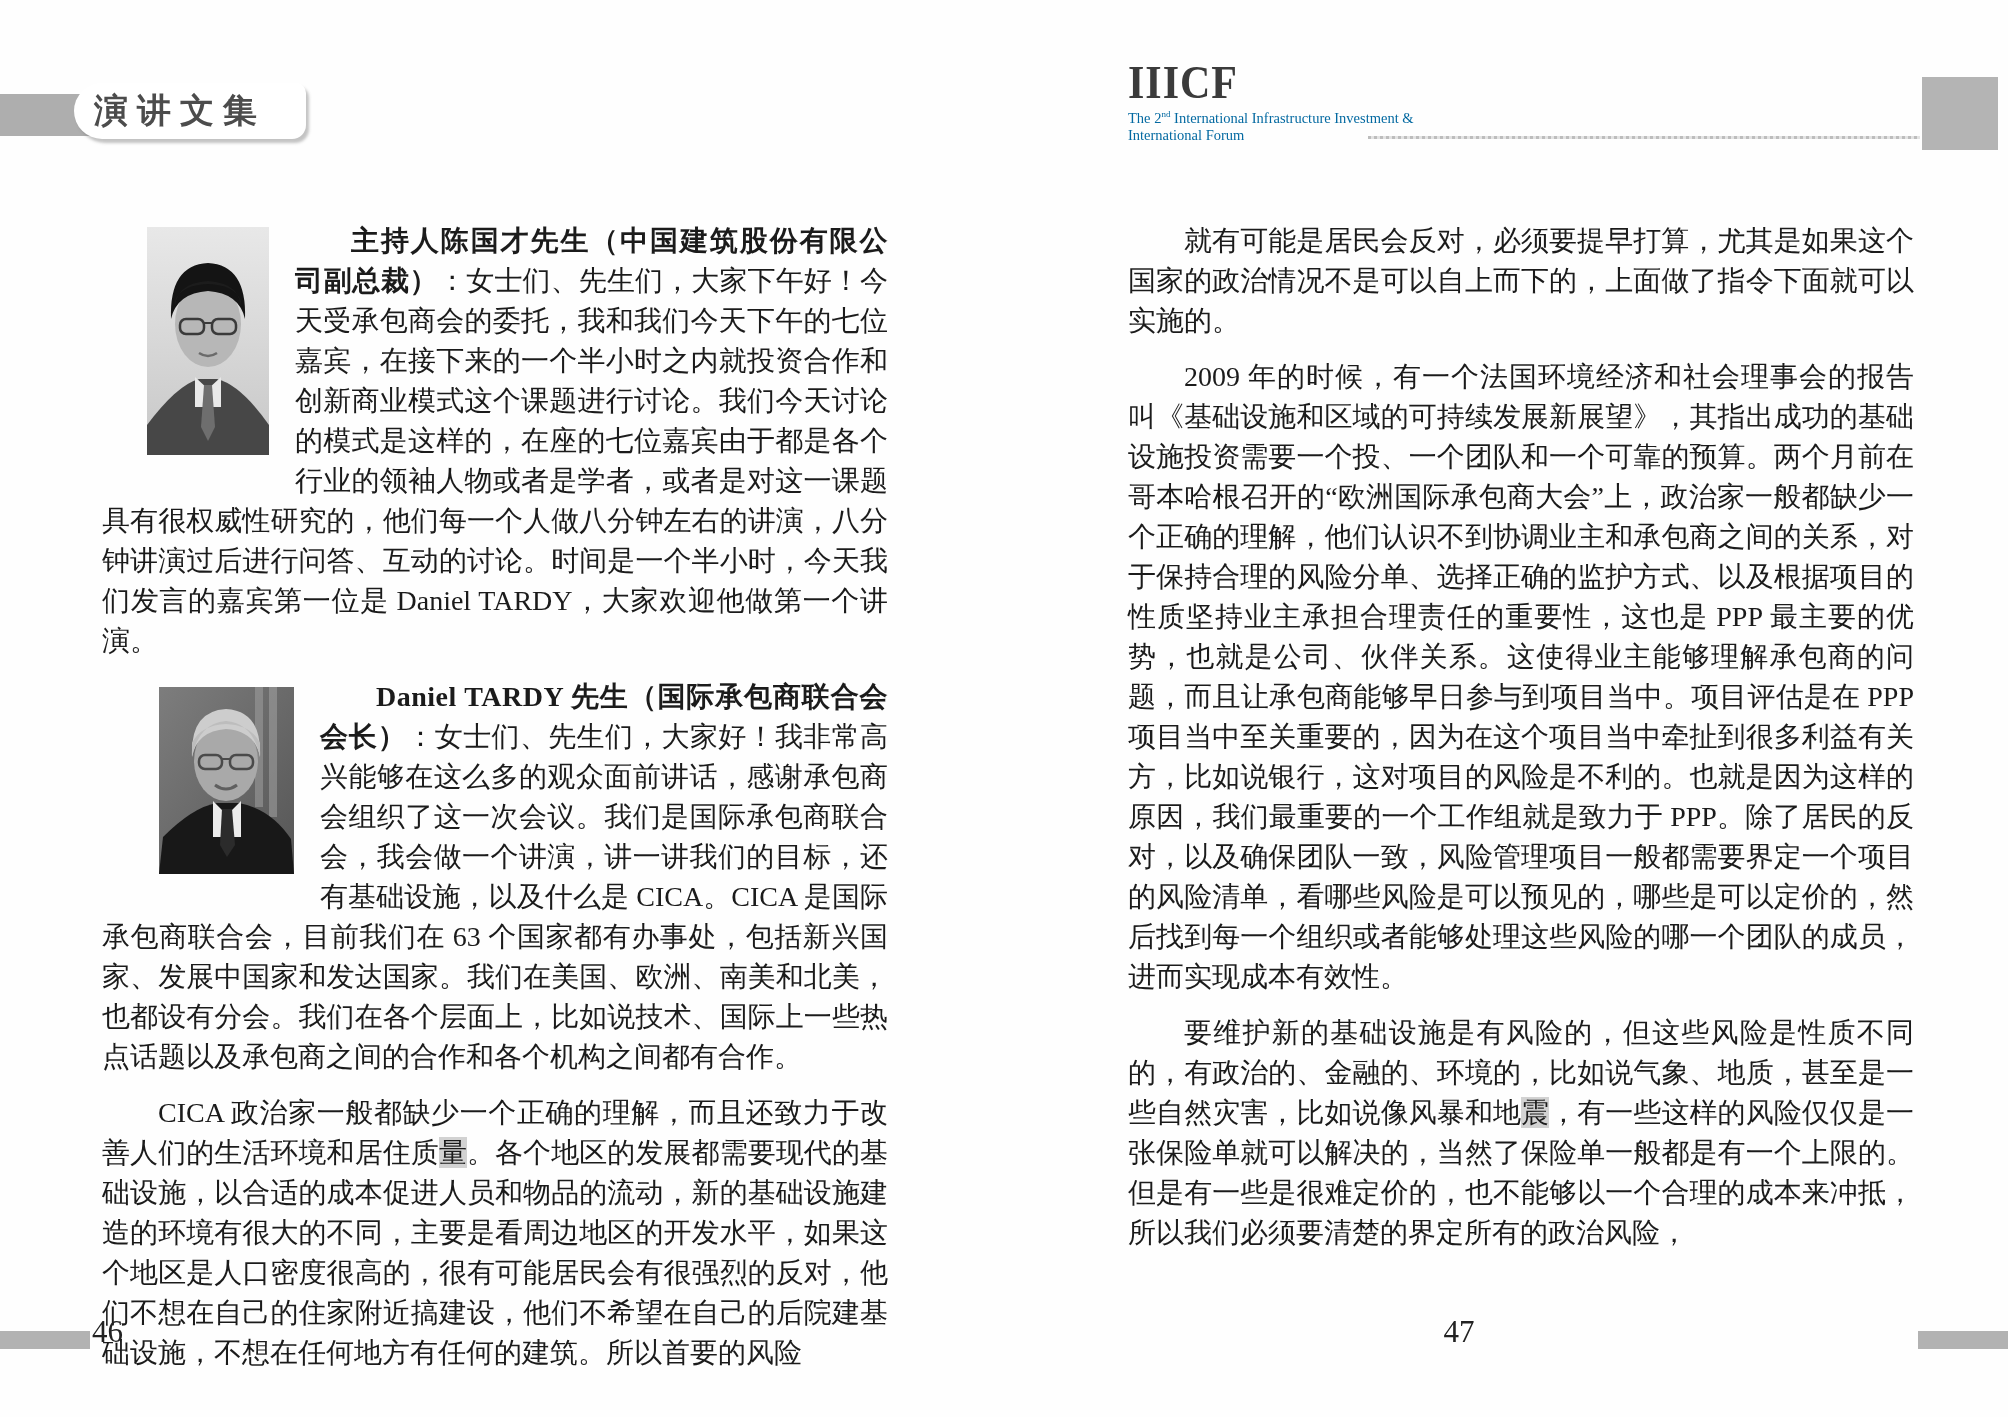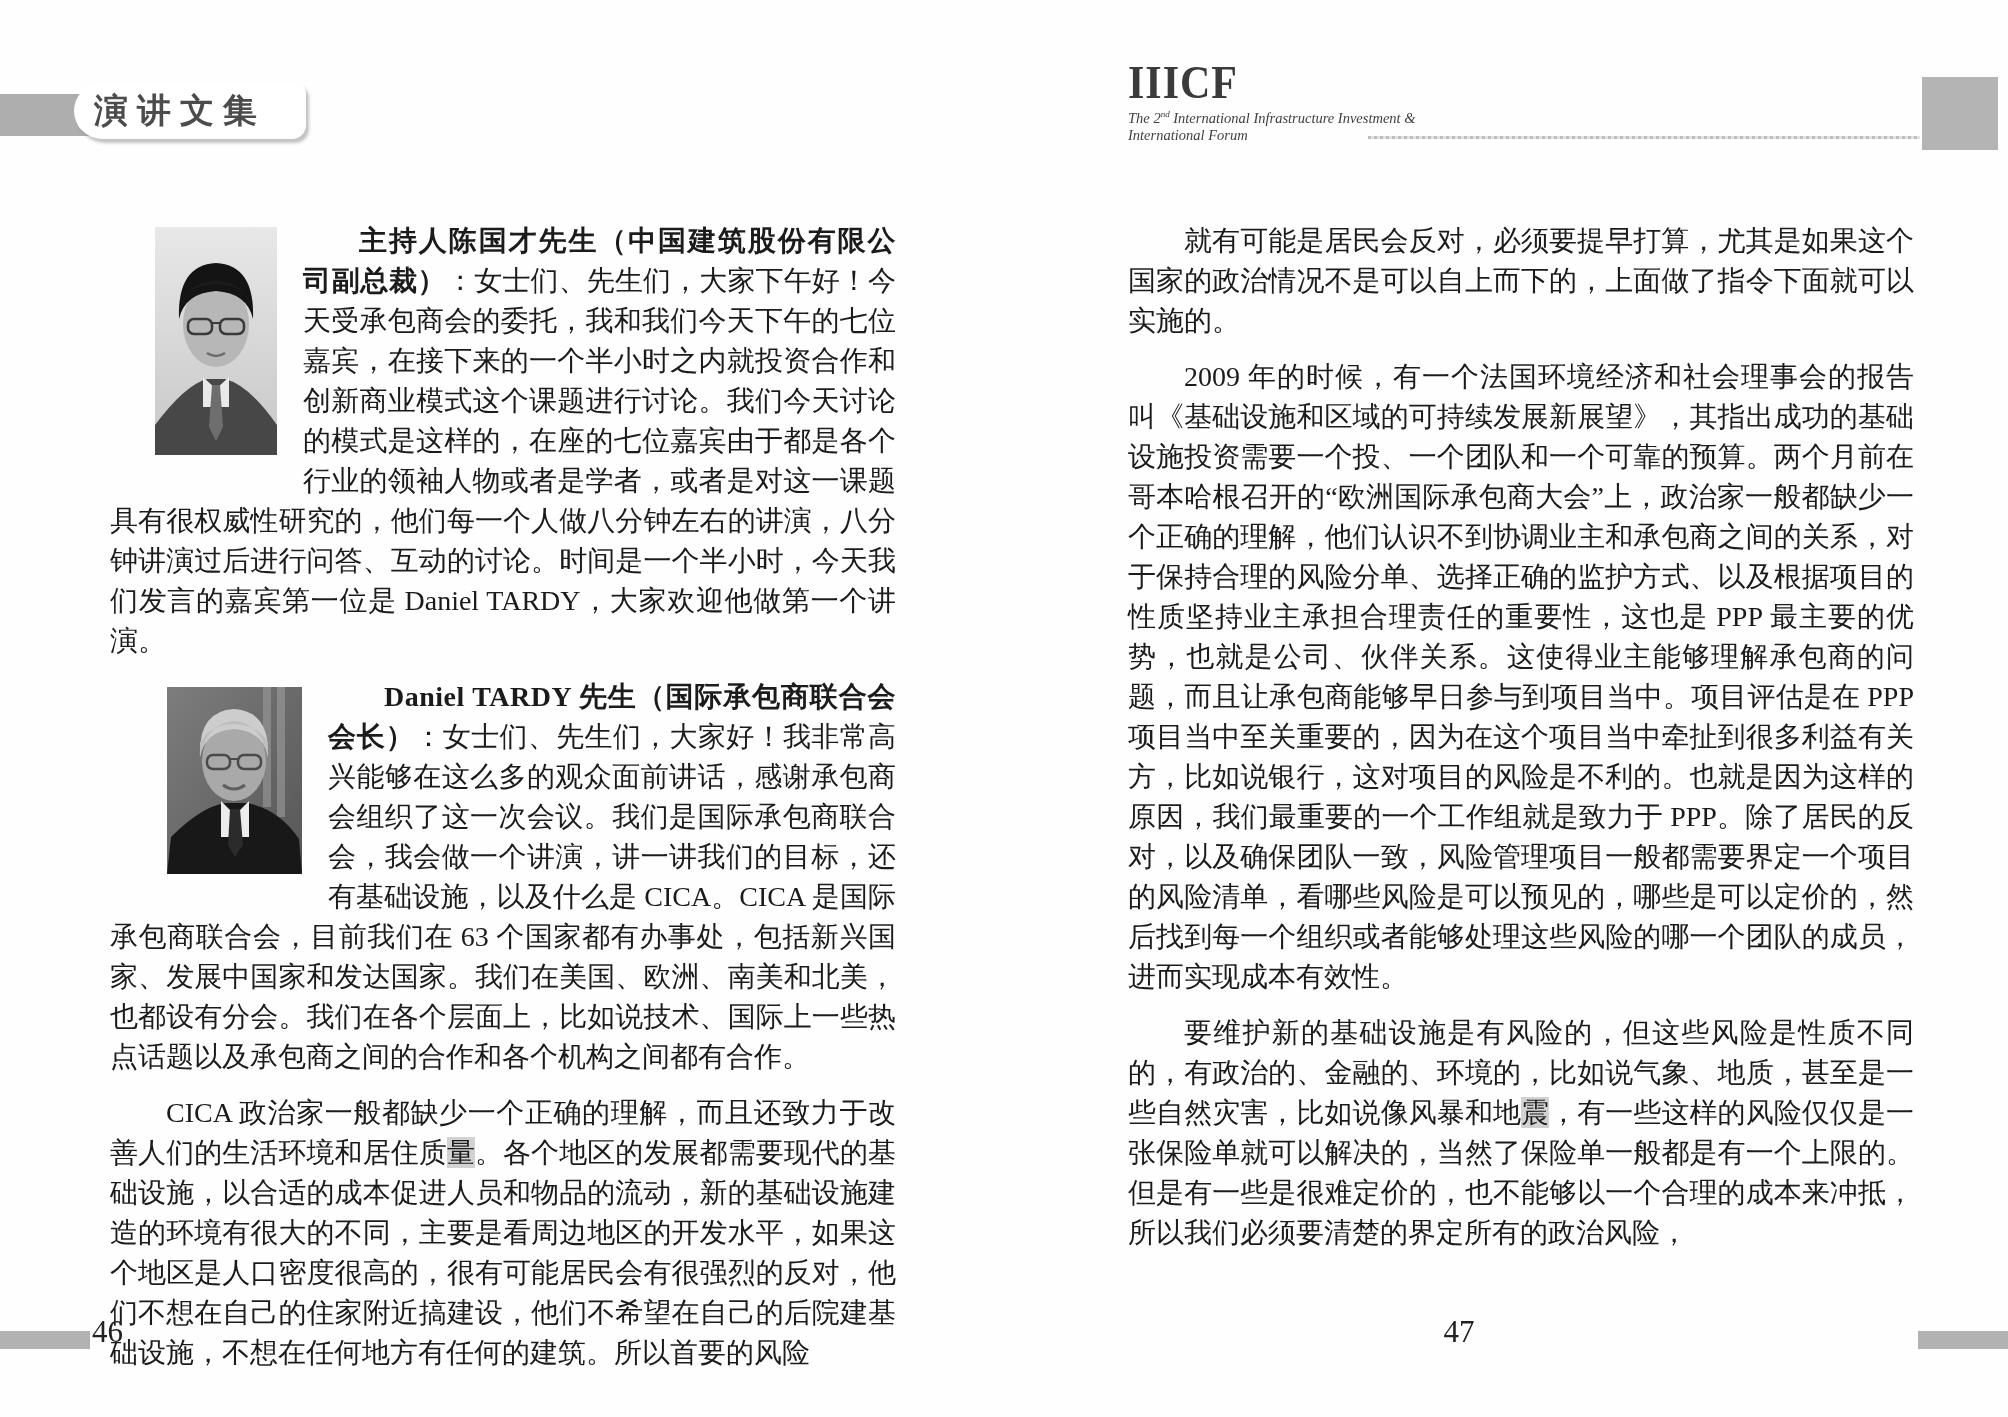--- a/index.html
+++ b/index.html
@@ -19,30 +19,30 @@
   .title-text{
     font-family:"Liberation Sans","DejaVu Sans",sans-serif;
     font-size:34px;font-weight:bold;color:#4c4c4c;letter-spacing:9px;white-space:nowrap;
   }
   .brand{position:absolute;left:1128px;width:780px;top:66px;}
   .brand-logo{
     font-family:"Liberation Serif","DejaVu Serif",serif;
     font-size:42px;font-weight:bold;color:#3b3b3b;line-height:38px;letter-spacing:1px;
     transform:scaleY(1.12);transform-origin:bottom right;
   }
-  .brand-sub{font-size:14.5px;color:#404040;line-height:17px;margin-top:2px;font-style:italic;}
+  .brand-sub{font-size:14.5px;color:#0369a1;line-height:17px;margin-top:2px;}
   .brand-sub sup{font-size:9px;}
   .hdr-rule{
     position:absolute;left:1368px;top:136px;width:552px;height:3px;
     background:repeating-linear-gradient(90deg,#bdbdbd 0 3px,#e3e3e3 3px 6px);
   }
   .hdr-box{position:absolute;left:1922px;top:77px;width:76px;height:73px;background:#b4b4b4;}
   
   .col{position:absolute;top:221px;width:786px;font-size:28px;line-height:40px;text-align:justify;}
-  .col-left{left:102px;margin-left:8px;}
+  .col-left{left:102px;}
   .col-right{left:1128px;}
   .col p{margin:0 0 16px 0;text-indent:2em;}
   .lead{font-weight:bold;letter-spacing:.5px;}
   .hl{background:#d2d2d2;}
   
   .photo{float:left;overflow:hidden;background:#ddd;}
   .photo svg{display:block;width:100%;height:100%;}
   .photo-1{width:122px;height:228px;margin:6px 26px 12px 45px;}
   .photo-2{width:135px;height:187px;margin:10px 26px 26px 57px;}
   

